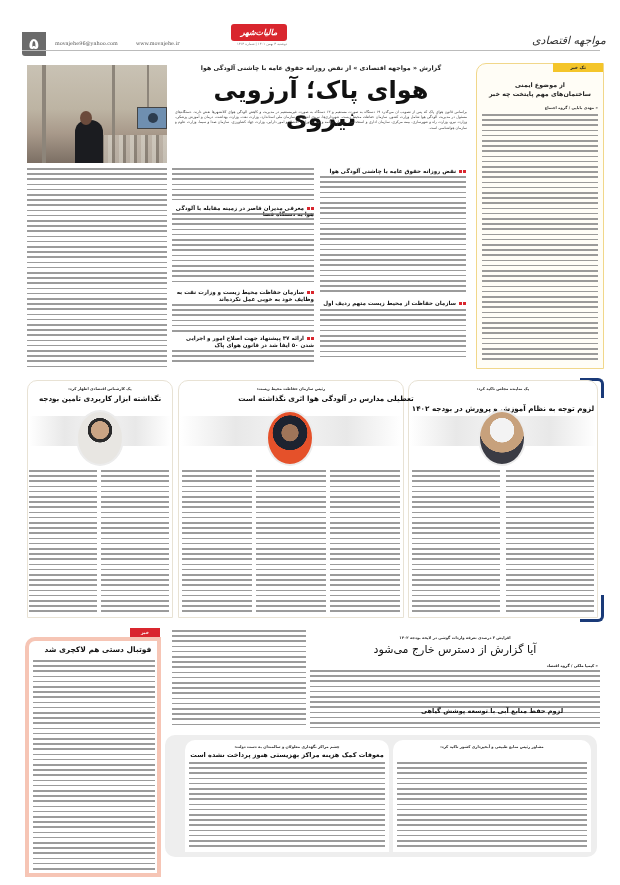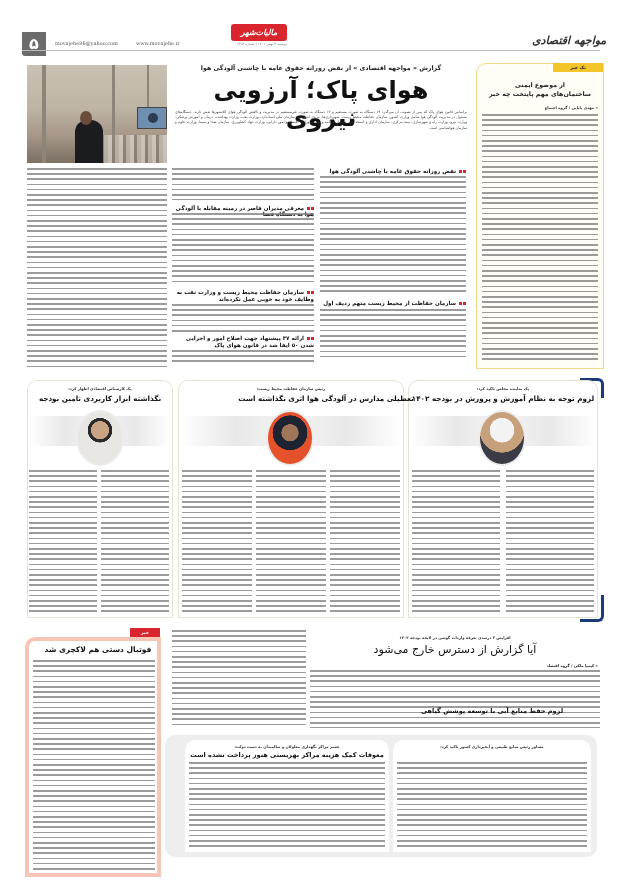--- a/index.html
+++ b/index.html
@@ -11,21 +11,21 @@
 
   
   .masthead-line { top: 50px; left: 22px; width: 578px; height: 1px; background: #bbb; }
   .page-num { top: 32px; left: 22px; width: 24px; height: 24px; background: #6b6b6b; color: #fff;
     font-size: 16px; font-weight: bold; text-align: center; line-height: 24px; border-radius: 0 0 0 3px; }
   .email { top: 40px; left: 55px; font-size: 5px; color: #555; font-family: "DejaVu Serif", serif; direction: ltr; }
   .website { top: 40px; left: 136px; font-size: 5px; color: #555; font-family: "DejaVu Serif", serif; direction: ltr; }
   .logo-box { top: 24px; left: 231px; width: 56px; height: 17px; background: #d9262e; border-radius: 3px;
     color: #fff; font-size: 8px; font-style: italic; font-weight: bold; text-align: center; line-height: 17px; }
   .issue-date { top: 42px; left: 222px; font-size: 3.4px; color: #777; width: 80px; text-align: center; }
-  .section-logo { top: 34px; left: 532px; font-size: 11px; font-style: italic; color: #333; font-family: "DejaVu Serif", serif; font-weight: bold; }
+  .section-logo { top: 34px; left: 532px; font-size: 11px; font-style: italic; color: #333; font-family: "DejaVu Serif", serif; }
 
   
   .photo { top: 65px; left: 27px; width: 140px; height: 98px; overflow: hidden;
     background: linear-gradient(180deg, #c9c2b4 0%, #bdb4a3 45%, #a8998a 70%, #7c6f64 100%); }
   .photo .pole { position: absolute; background: #8d857a; }
   .photo .billboard { position: absolute; top: 42px; left: 110px; width: 30px; height: 22px; background: #6f8fb0; border: 1px solid #444; }
   .photo .billboard::after { content: ""; position: absolute; top: 5px; left: 10px; width: 10px; height: 10px; border-radius: 50%; background: #2d3d4f; }
   .photo .man { position: absolute; left: 48px; top: 55px; width: 28px; height: 43px; background: #1b1c20; border-radius: 12px 12px 0 0; }
   .photo .head { position: absolute; left: 53px; top: 46px; width: 12px; height: 14px; border-radius: 50%; background: #6b4b3c; }
   .photo .traffic { position: absolute; left: 70px; top: 70px; width: 70px; height: 28px;
@@ -113,21 +113,21 @@
 <div class="abs side-title rtl" style="text-align:center;">
   <div>از موضوع ایمنی</div>
   <div>ساختمان‌های مهم پایتخت چه خبر</div>
 </div>
 <div class="abs side-author rtl">« مهدی بابایی / گروه اجتماع</div>
 <div class="abs txt lines" style="top:114px;left:482px;width:116px;height:248px;"></div>
 
 <div class="abs blue-bracket" style="top:378px;left:580px;width:24px;height:20px;"></div>
 <div class="abs card" style="top:380px;left:408px;width:190px;height:238px;"></div>
 <div class="abs card-kicker rtl" style="top:386px;left:410px;width:186px;">یک نماینده مجلس تاکید کرد:</div>
-<div class="abs card-title rtl" style="top:394px;left:410px;width:186px;">لزوم توجه به نظام آموزش و پرورش در بودجه ۱۴۰۲</div>
+<div class="abs card-title rtl" style="top:404px;left:410px;width:186px;">لزوم توجه به نظام آموزش و پرورش در بودجه ۱۴۰۲</div>
 <div class="abs avatar-bar" style="top:416px;left:410px;width:186px;"></div>
 <div class="abs avatar" style="top:410px;left:478px;background:radial-gradient(circle at 50% 35%, #f3f3f3 0 30%, #c7a17c 31% 55%, #3a3b44 56%);"></div>
 <div class="abs txt lines" style="top:470px;left:412px;width:88px;height:146px;"></div>
 <div class="abs txt lines" style="top:470px;left:506px;width:88px;height:146px;"></div>
 <div class="abs blue-bracket-b" style="top:595px;left:580px;width:24px;height:27px;"></div>
 
 <div class="abs card" style="top:380px;left:178px;width:226px;height:238px;"></div>
 <div class="abs card-kicker rtl" style="top:386px;left:180px;width:222px;">رئیس سازمان حفاظت محیط زیست:</div>
 <div class="abs card-title rtl" style="top:394px;left:180px;width:222px;margin-left:35px;">تعطیلی مدارس در آلودگی هوا اثری نگذاشته است</div>
 <div class="abs avatar-bar" style="top:416px;left:180px;width:222px;"></div>

